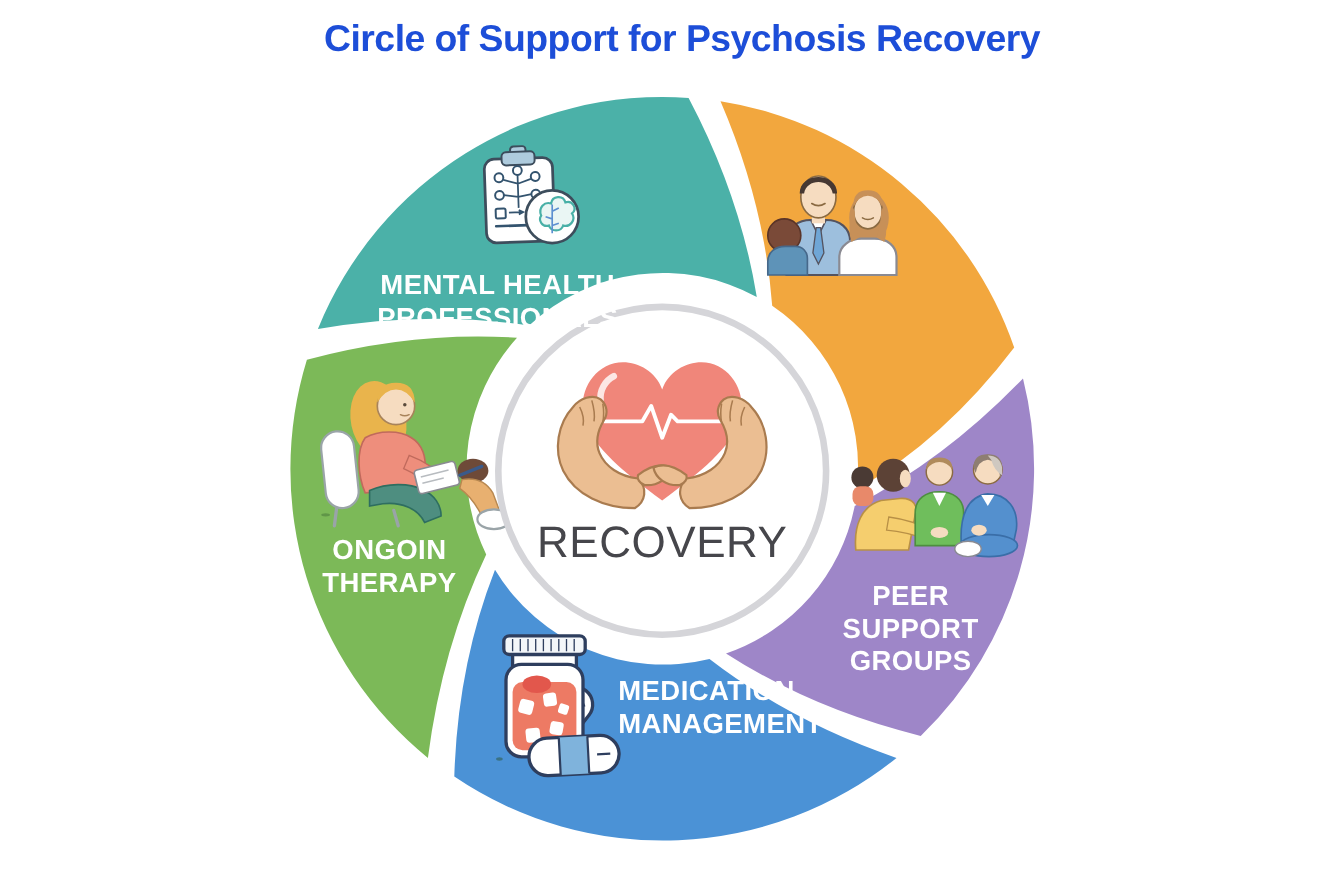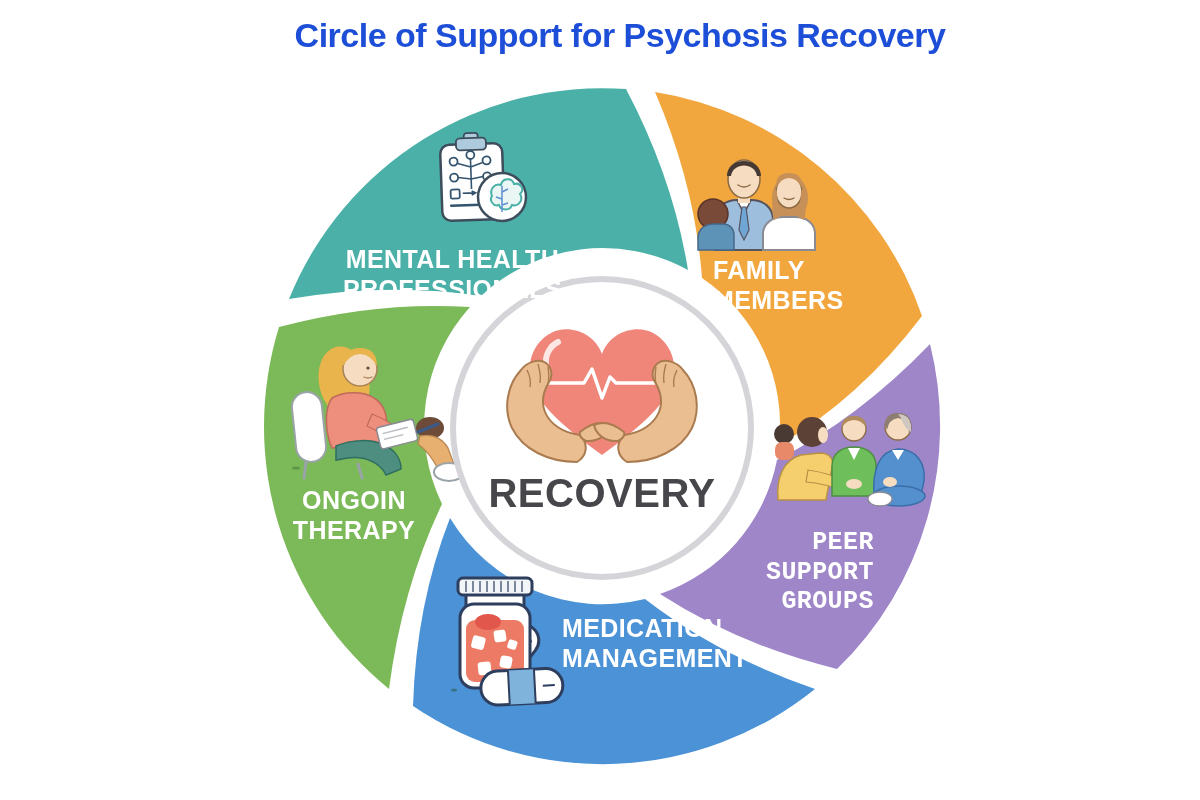--- a/index.html
+++ b/index.html
@@ -6,25 +6,25 @@
   body{width:1200px;height:800px;position:relative;overflow:hidden;
        font-family:"Liberation Sans","DejaVu Sans",sans-serif;}
   .stage{position:absolute;inset:0;}
   svg{position:absolute;left:0;top:0;}
   .title{position:absolute;left:0;top:16px;width:1200px;text-align:center;
          font-size:34px;font-weight:bold;letter-spacing:-0.5px;color:#1d4ed8;padding-left:20px;}
   .seg-label{position:absolute;color:#ffffff;font-weight:bold;font-size:25px;
              line-height:1.18;letter-spacing:0.4px;white-space:pre-line;}
   .lbl-mental{left:325px;top:227px;width:255px;text-align:center;margin-top:18px;}
   .lbl-family{left:713px;top:256px;text-align:left;}
-  .lbl-peer{left:766px;top:528px;text-align:right;font-family:Liberation Mono, monospace;}
+  .lbl-peer{left:766px;top:528px;text-align:center;}
   .lbl-med{left:562px;top:614px;text-align:left;}
   .lbl-ongoing{left:284px;top:486px;width:140px;text-align:center;}
   .lbl-recovery{position:absolute;left:452px;top:471px;width:300px;text-align:center;
-                font-size:40px;font-weight:bold;letter-spacing:0.5px;color:#46464B;}
+                font-size:40px;font-weight:normal;letter-spacing:0.5px;color:#46464B;}
 </style>
 </head>
 <body>
 
 <div class="stage">
 
 <svg width="1200" height="800" viewBox="0 0 1200 800">
 
   <g stroke-linejoin="round">
     <path d="M481,296 Q388,282 289,299 A338,338 0 0 1 626,89 Q673,178 688,270 A178,178 0 0 0 481,296 Z" fill="#4BB1A8"></path>
@@ -181,22 +181,20 @@
       <path d="M527,370 C530,376 531,382 530,387 M538,364 C540,371 541,377 540,383 M548,367 C549,373 549,379 548,384" fill="none" stroke-width="1.4"></path>
     </g>
     <use href="#hand-left" transform="matrix(-1,0,0,1,1204,0)"></use>
   </g>
 </svg>
 
   <div class="title">Circle of Support for Psychosis Recovery</div>
 
   <div class="seg-label lbl-mental">MENTAL HEALTH
 PROFESSIONALS</div>
-  <div class="seg-label lbl-family">FAMILY
-MEMBERS</div>
   <div class="seg-label lbl-peer">PEER
 SUPPORT
 GROUPS</div>
   <div class="seg-label lbl-med">MEDICATION
 MANAGEMENT</div>
   <div class="seg-label lbl-ongoing">ONGOIN
 THERAPY</div>
 
   <div class="lbl-recovery">RECOVERY</div>
 </div>

